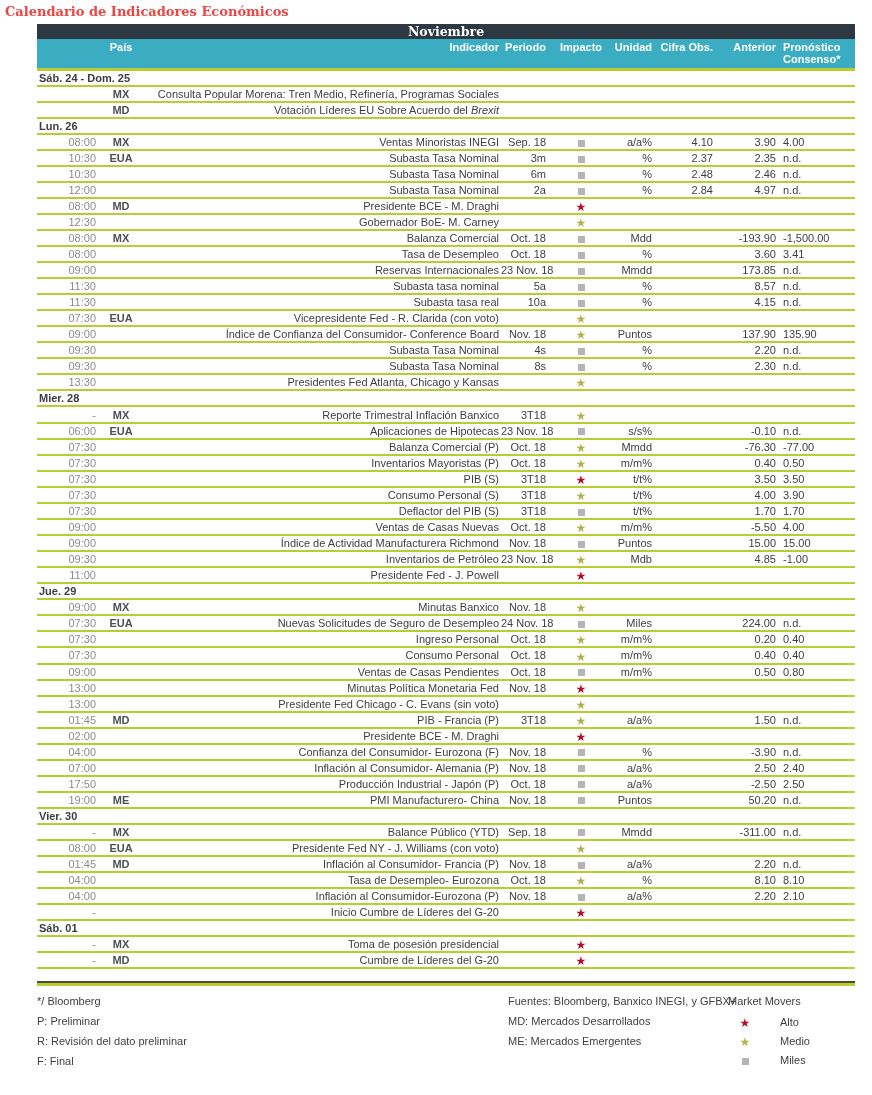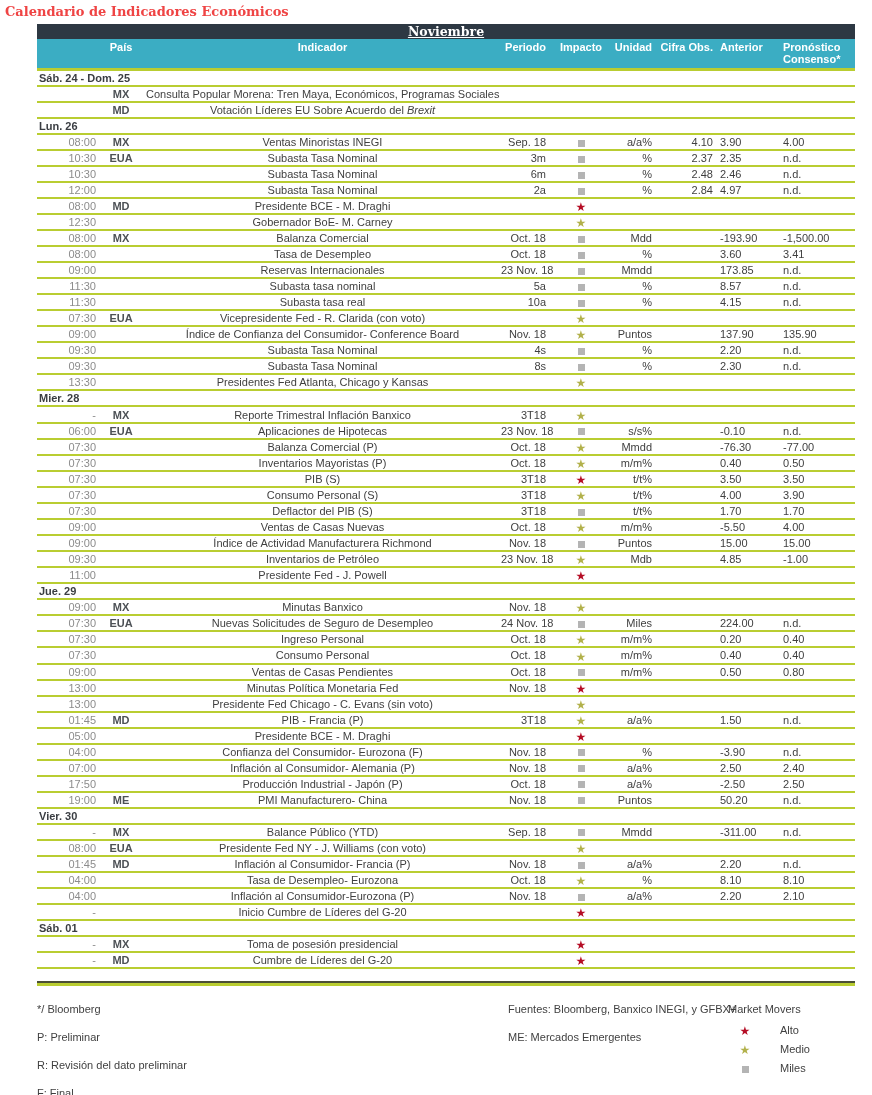--- a/index.html
+++ b/index.html
@@ -13,52 +13,52 @@
     padding:4px 0 0 5px;height:24px;box-sizing:border-box;
   }
   table.calendar{
     margin-left:37px;width:818px;border-collapse:collapse;table-layout:fixed;
     font-size:11px;
   }
   table.calendar td{white-space:nowrap;}
   tr.month-row td{
     background:#2d3843;color:#ffffff;text-align:center;
     font-family:"DejaVu Serif",serif;font-weight:bold;font-size:12.5px;
-    height:15px;padding:0;line-height:15px;text-decoration:underline;
+    height:15px;padding:0;line-height:15px;
   }
   tr.cols-row td{
     background:#3badc3;color:#ffffff;font-weight:bold;font-size:11px;
     vertical-align:top;height:26px;padding-top:2px;line-height:12px;
     border-bottom:3px solid #b9cd31;
   }
   tbody td{
     height:14px;line-height:14px;padding-top:0;padding-bottom:0;
     border-bottom:2px solid #b9cd31;
   }
   tr.date-row td{
     font-weight:bold;color:#3a3d42;padding-left:2px;text-align:left;
   }
   .c-time{text-align:right;padding-right:4px;color:#8c8c8c;}
   .c-pais{text-align:center;font-weight:bold;color:#4d5156;padding:0;}
-  .c-ind{text-align:center;padding-left:4px;overflow:visible;margin-top:45px;}
+  .c-ind{text-align:right;padding-left:4px;overflow:visible;margin-top:45px;}
   .c-per{text-align:right;padding-right:6px;}
   .c-imp{text-align:center;padding:0;}
   .c-uni{text-align:right;padding-right:6px;}
   .c-cif{text-align:right;padding-right:6px;}
-  .c-ant{text-align:left;padding-right:6px;}
+  .c-ant{text-align:right;padding-right:6px;}
   .c-pro{text-align:left;padding-right:3px;}
   tr.cols-row td.c-time{padding-right:4px;}
   .star{font-size:12px;line-height:12px;display:inline-block;vertical-align:middle;}
   .sq{display:inline-block;width:7px;height:7px;vertical-align:middle;}
   .table-bottom-spacer{
     margin-left:37px;width:818px;height:12px;border-bottom:2px solid #4a4f35;
   }
   .table-bottom-green{margin-left:37px;width:818px;height:0;border-bottom:3px solid #b9cd31;}
   .footer{position:relative;height:90px;margin-top:8px;font-size:11px;color:#3f3f3f;}
-  .footer .fline{height:20px;line-height:14px;margin-top:8px;}
+  .footer .fline{height:20px;line-height:14px;}
   .f-left{position:absolute;left:37px;top:0;}
   .f-mid{position:absolute;left:508px;top:0;}
   .f-right{position:absolute;left:728px;top:0;}
   .legend-row{height:19px;line-height:14px;}
   .legend-icon{display:inline-block;width:34px;text-align:center;vertical-align:middle;}
   .legend-label{display:inline-block;margin-left:18px;vertical-align:middle;}
 </style>
 </head>
 <body>
 
@@ -92,21 +92,21 @@
       <td class="c-pro"><span>Pronóstico</span><br><span>Consenso*</span></td>
     </tr>
   </thead>
   <tbody id="cal-body">
       <tr class="date-row">
         <td colspan="9">Sáb. 24 - Dom. 25</td>
       </tr>
       <tr class="data-row">
         <td class="c-time"></td>
         <td class="c-pais">MX</td>
-        <td class="c-ind">Consulta Popular Morena: Tren Maya, Económicos, Programas Sociales</td>
+        <td class="c-ind">Consulta Popular Morena: Tren Medio, Refinería, Programas Sociales</td>
         <td class="c-per"></td>
         <td class="c-imp"></td>
         <td class="c-uni"></td>
         <td class="c-cif"></td>
         <td class="c-ant"></td>
         <td class="c-pro"></td>
       </tr>
       <tr class="data-row">
         <td class="c-time"></td>
         <td class="c-pais">MD</td>
@@ -506,21 +506,21 @@
         <td class="c-pais">MD</td>
         <td class="c-ind">PIB - Francia (P)</td>
         <td class="c-per">3T18</td>
         <td class="c-imp"><span class="star" style="color: rgb(178, 177, 75);">★</span></td>
         <td class="c-uni">a/a%</td>
         <td class="c-cif"></td>
         <td class="c-ant">1.50</td>
         <td class="c-pro">n.d.</td>
       </tr>
       <tr class="data-row">
-        <td class="c-time">05:00</td>
+        <td class="c-time">02:00</td>
         <td class="c-pais"></td>
         <td class="c-ind">Presidente BCE - M. Draghi</td>
         <td class="c-per"></td>
         <td class="c-imp"><span class="star" style="color: rgb(181, 13, 37);">★</span></td>
         <td class="c-uni"></td>
         <td class="c-cif"></td>
         <td class="c-ant"></td>
         <td class="c-pro"></td>
       </tr>
       <tr class="data-row">
@@ -669,20 +669,21 @@
 
 <div class="footer">
   <div class="f-left">
     <div class="fline">*/ Bloomberg</div>
     <div class="fline">P: Preliminar</div>
     <div class="fline">R: Revisión del dato preliminar</div>
     <div class="fline">F: Final</div>
   </div>
   <div class="f-mid">
     <div class="fline">Fuentes: Bloomberg, Banxico INEGI, y GFBX+</div>
+    <div class="fline">MD: Mercados Desarrollados</div>
     <div class="fline">ME: Mercados Emergentes</div>
   </div>
   <div class="f-right">
     <div class="fline">Market Movers</div>
     <div id="legend-items">
         <div class="legend-row"><span class="legend-icon"><span class="star" style="color:#b50d25">★</span></span><span class="legend-label">Alto</span></div>
         <div class="legend-row"><span class="legend-icon"><span class="star" style="color:#b2b14b">★</span></span><span class="legend-label">Medio</span></div>
         <div class="legend-row"><span class="legend-icon"><span class="sq" style="background:#b4b4b4"></span></span><span class="legend-label">Miles</span></div>
       </div>
   </div>

